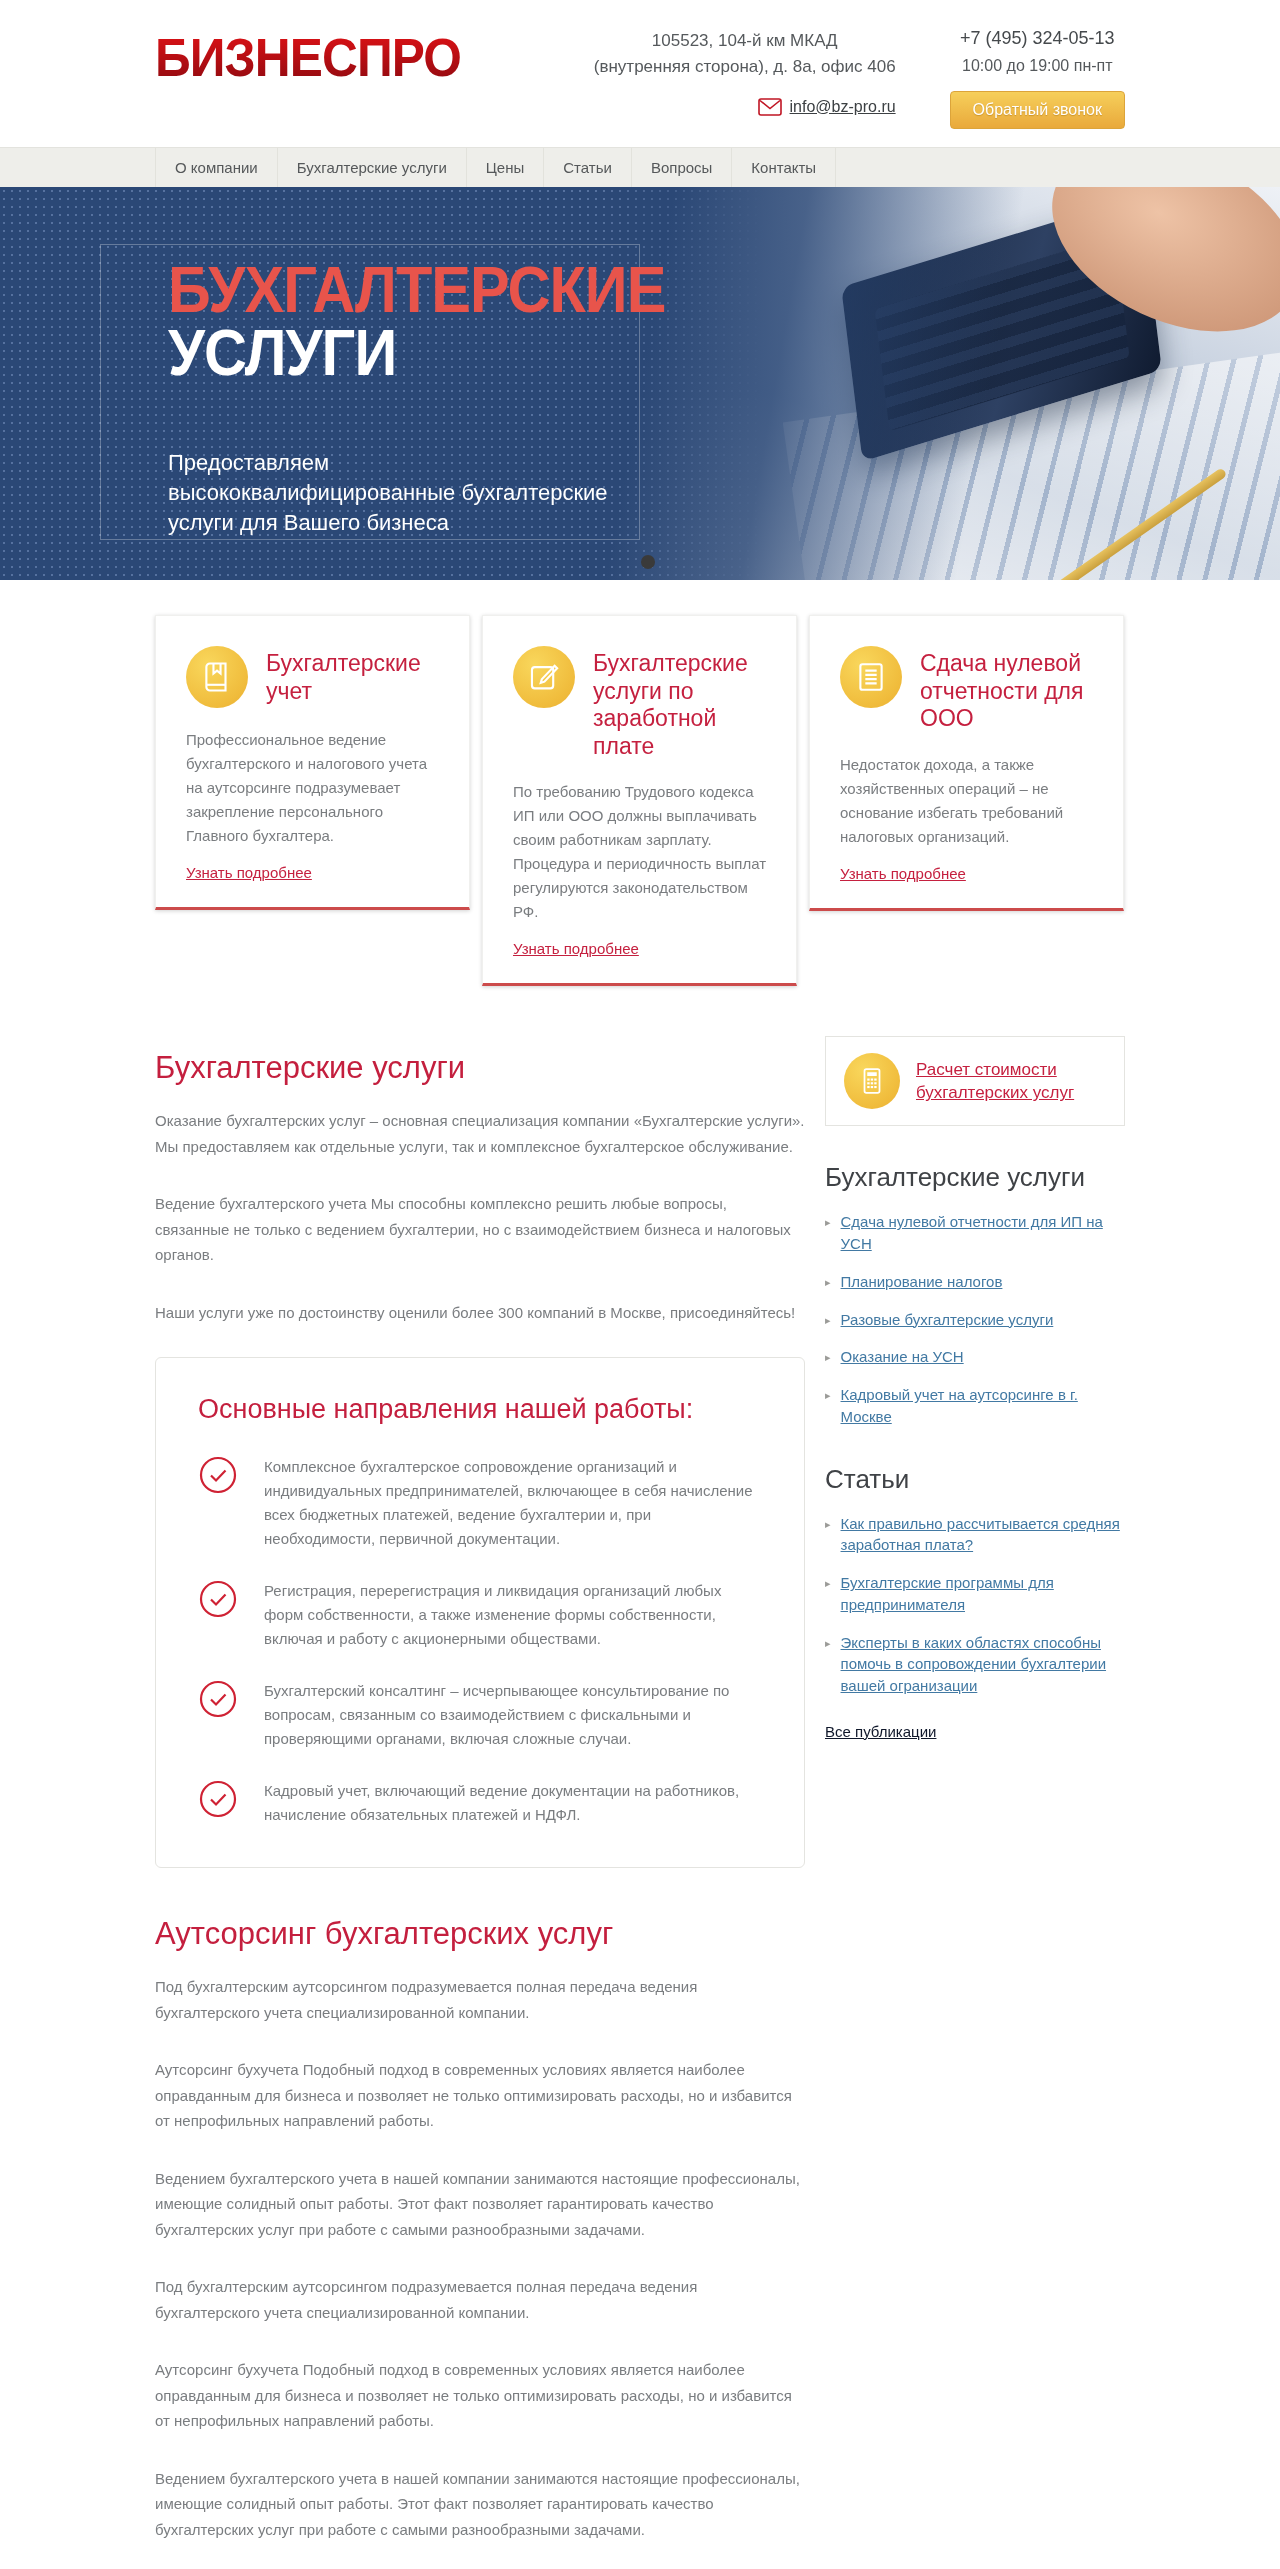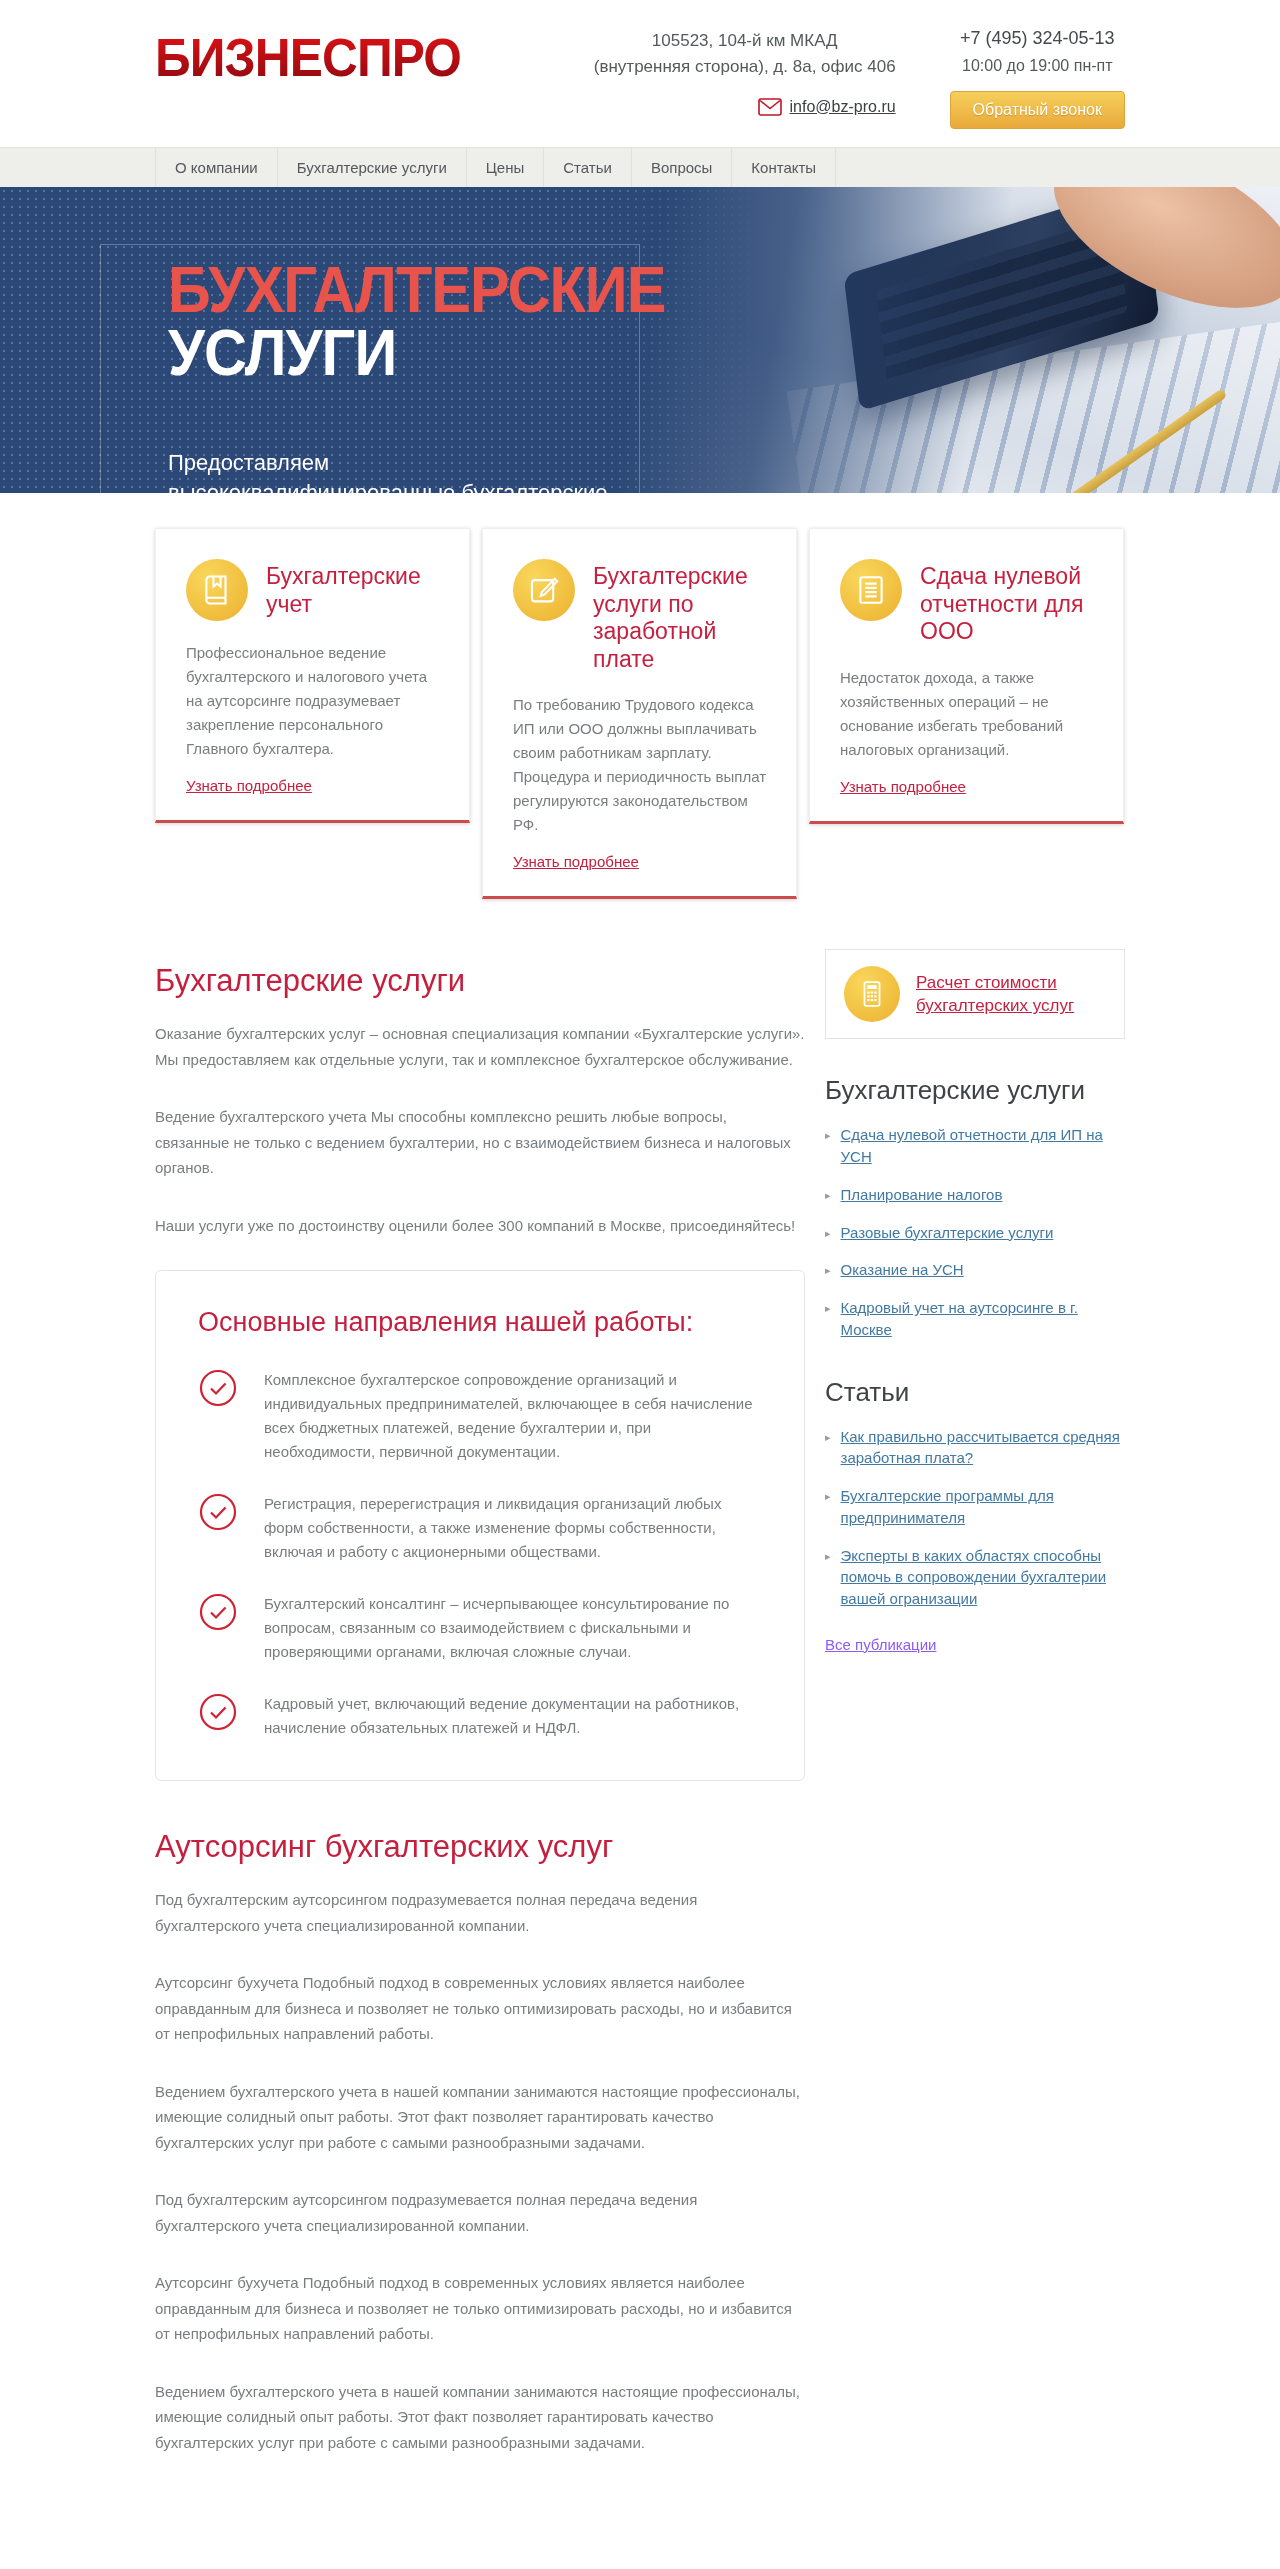--- a/index.html
+++ b/index.html
@@ -43,21 +43,21 @@
   
   .nav { background:#eeeeea; border-top:1px solid #e3e3de; }
   .nav-inner { display:flex; }
   .nav-item {
     padding:11px 19px; color:#55585a; font-size:15px;
     border-right:1px solid #e2e2dc; text-decoration:none;
   }
   .nav-item:first-child { border-left:1px solid #e2e2dc; }
 
   
-  .hero { position:relative; height:306px; overflow:hidden; background:#2b4876; }
+  .hero { position:relative; height:393px; overflow:hidden; background:#2b4876; }
   .hero-photo { position:absolute; top:0; right:0; width:68%; height:100%;
     background:linear-gradient(200deg,#eef1f6 0%,#ccd5e2 28%,#a6b6cc 55%,#dde2ea 88%,#eef1f5 100%); }
   .hero-papers { position:absolute; right:-40px; bottom:-60px; width:60%; height:65%;
     background:repeating-linear-gradient(112deg, rgba(255,255,255,.8) 0 20px, rgba(158,177,205,.45) 20px 25px);
     transform:rotate(-8deg); opacity:.7; }
   .hero-calc { position:absolute; right:14%; top:14%; width:36%; height:44%;
     background:linear-gradient(115deg,#16243d,#2e4163 55%,#101b30);
     border-radius:12px; transform:rotate(-17deg) skewX(-10deg);
     box-shadow:0 14px 30px rgba(20,35,60,.45); }
   .hero-keys { position:absolute; inset:18% 10% 12% 10%;
@@ -119,21 +119,21 @@
   
   .calc-box { border:1px solid #e4e4e0; background:#fff; padding:16px 18px;
     display:flex; gap:16px; align-items:center; }
   .calc-box .icon-circle { width:56px; height:56px; }
   .calc-link { color:#c5203f; font-size:17px; line-height:1.4; text-decoration:underline; }
   .sidebar h3 { color:#3f4246; font-size:26px; font-weight:400; margin:36px 0 18px; }
   .side-list { list-style:none; }
   .side-list li { display:flex; gap:10px; margin-bottom:16px; }
   .side-list li::before { content:"▸"; color:#9b9b98; font-size:11px; line-height:1; margin-top:6px; }
   .side-list a { color:#4279a3; font-size:15px; line-height:1.45; text-decoration:underline; }
-  .all-pubs { display:inline-block; margin-top:10px; color:#8b5cf6; font-size:15px; text-decoration:underline; }
+  .all-pubs { display:inline-block; margin-top:10px; color:#0f172a; font-size:15px; text-decoration:underline; }
 
   svg.glyph { display:block; }
 </style>
 </head>
 <body>
 
 <header class="header">
   <div class="container header-inner">
     <div class="logo">БИЗНЕСПРО</div>
     <div class="header-right">

